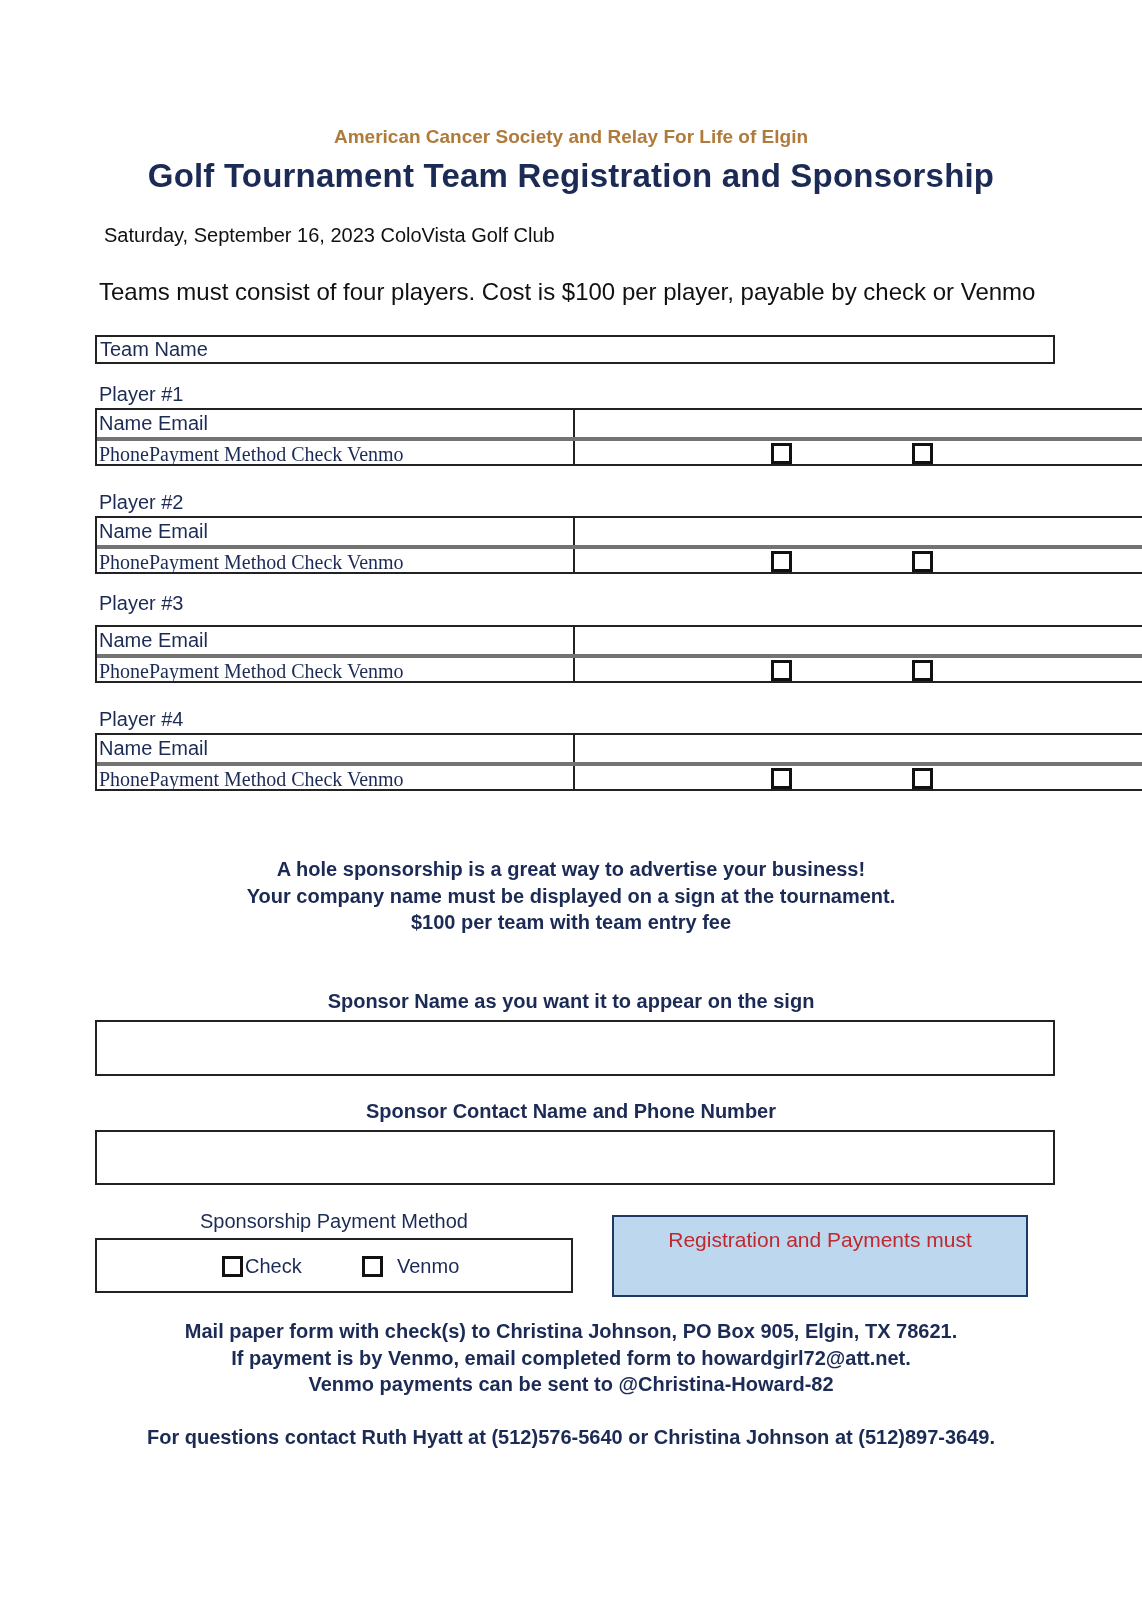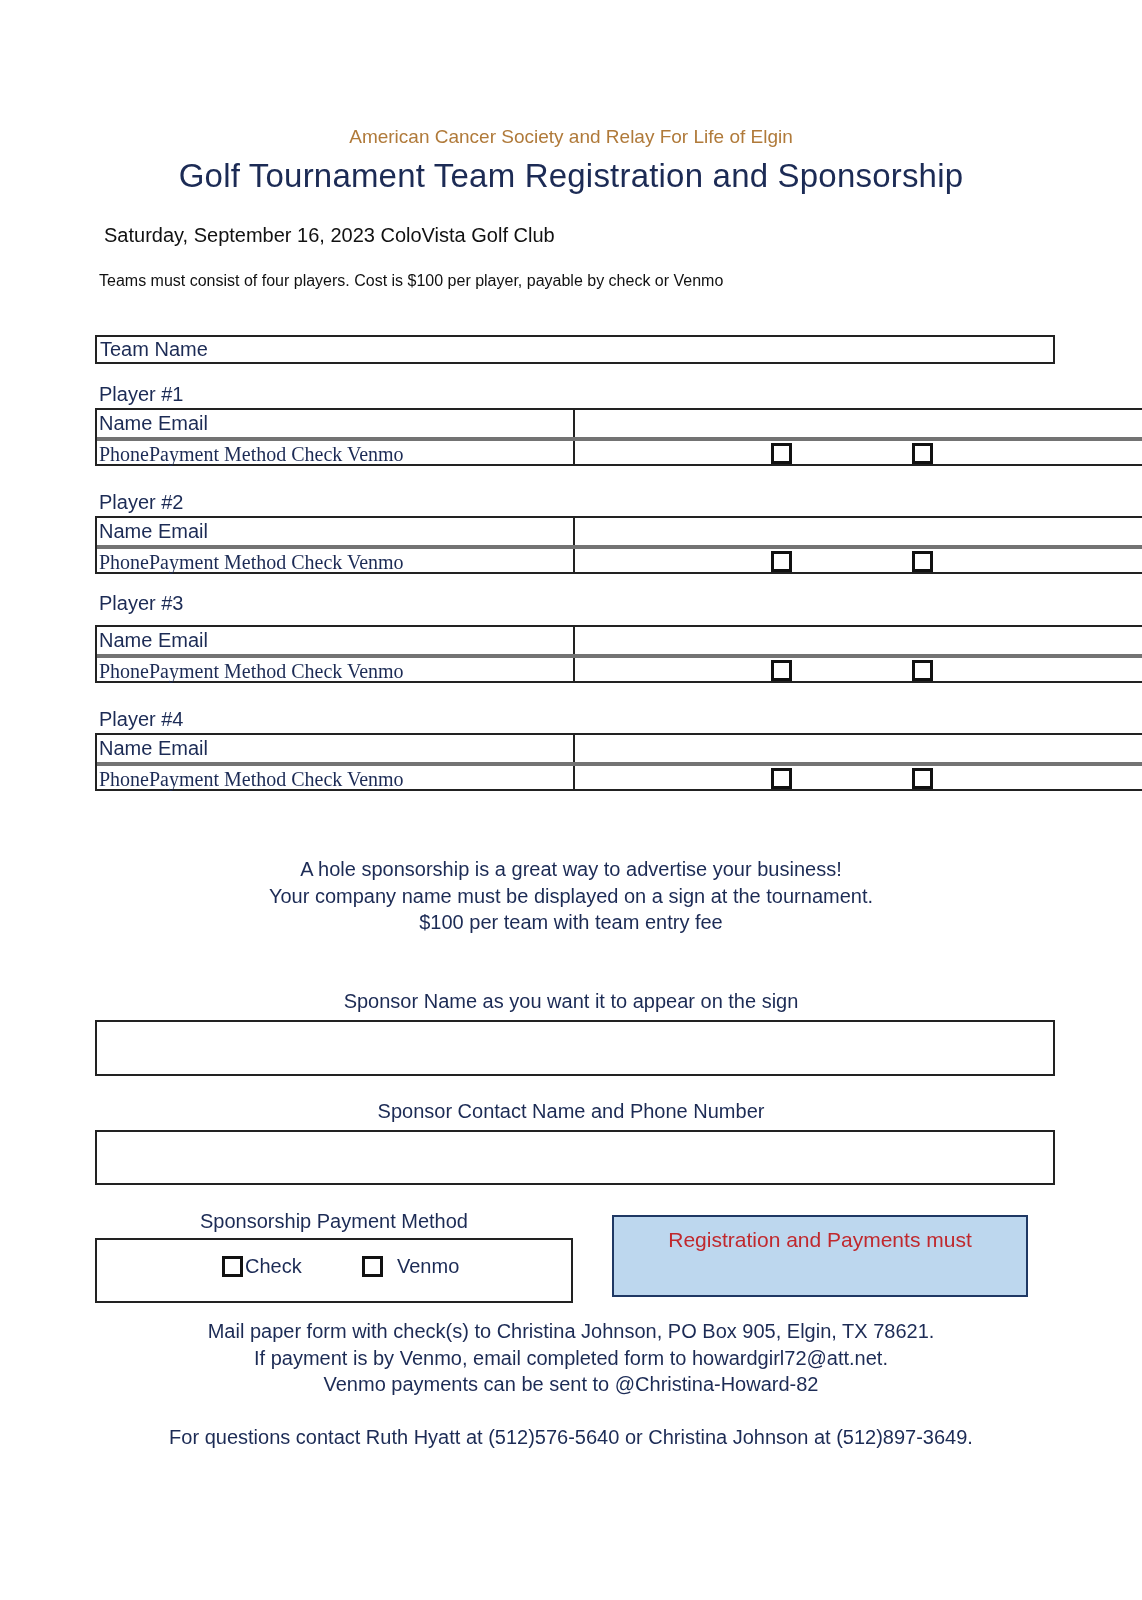--- a/index.html
+++ b/index.html
@@ -4,33 +4,33 @@
 <style>
   * { box-sizing: border-box; margin: 0; padding: 0; }
   html, body { width: 1142px; height: 1600px; background: #ffffff; }
   body {
     position: relative;
     font-family: "Liberation Sans", "DejaVu Sans", sans-serif;
     color: #1b2540;
     overflow: hidden;
   }
   .abs { position: absolute; }
-  .center { left: 0; width: 1142px; text-align: center; }
+  .center { left: 0; width: 1142px; text-align: center; font-weight: bold; }
 
   .org {
     top: 126px; font-size: 19px; color: #b07a3a;
   }
   .title {
     top: 157px; font-size: 33px; color: #1c2b55; letter-spacing: 0.2px;
   }
   .event {
     left: 104px; top: 224px; font-size: 20px; color: #111;
   }
   .rules {
-    left: 99px; top: 272px; font-size: 16px; color: #111;
+    left: 99px; top: 278px; font-size: 24px; color: #111;
   }
 
   .box {
     position: absolute;
     border: 2px solid #222;
     background: #fff;
   }
   .team-name-box { left: 95px; top: 335px; width: 960px; height: 29px; }
   .team-name-label {
     position: absolute; left: 3px; top: 1px; font-size: 20px; color: #1c2b55;
@@ -63,21 +63,21 @@
   .sponsor-info {
     top: 856px; font-size: 20px; line-height: 26.5px; color: #1c2b55;
   }
   .field-label { font-size: 20px; color: #1c2b55; text-align: center; }
   .sponsor-name-label { top: 990px; }
   .sponsor-name-box { left: 95px; top: 1020px; width: 960px; height: 56px; }
   .sponsor-contact-label { top: 1100px; }
   .sponsor-contact-box { left: 95px; top: 1130px; width: 960px; height: 55px; }
 
   .pay-label { left: 95px; width: 478px; text-align: center; top: 1210px; font-size: 20px; color: #1c2b55; }
-  .pay-box { left: 95px; top: 1238px; width: 478px; height: 65px; }
+  .pay-box { left: 95px; top: 1238px; width: 478px; height: 55px; }
   .pay-opt {
     position: absolute; top: 15px; display: flex; align-items: center;
     font-size: 20px; color: #1c2b55;
   }
   .pay-opt .cb2 {
     width: 21px; height: 21px; border: 3px solid #111; background: #fff;
   }
   .pay-opt.check { left: 125px; }
   .pay-opt.check .txt { margin-left: 2px; }
   .pay-opt.venmo { left: 265px; }

